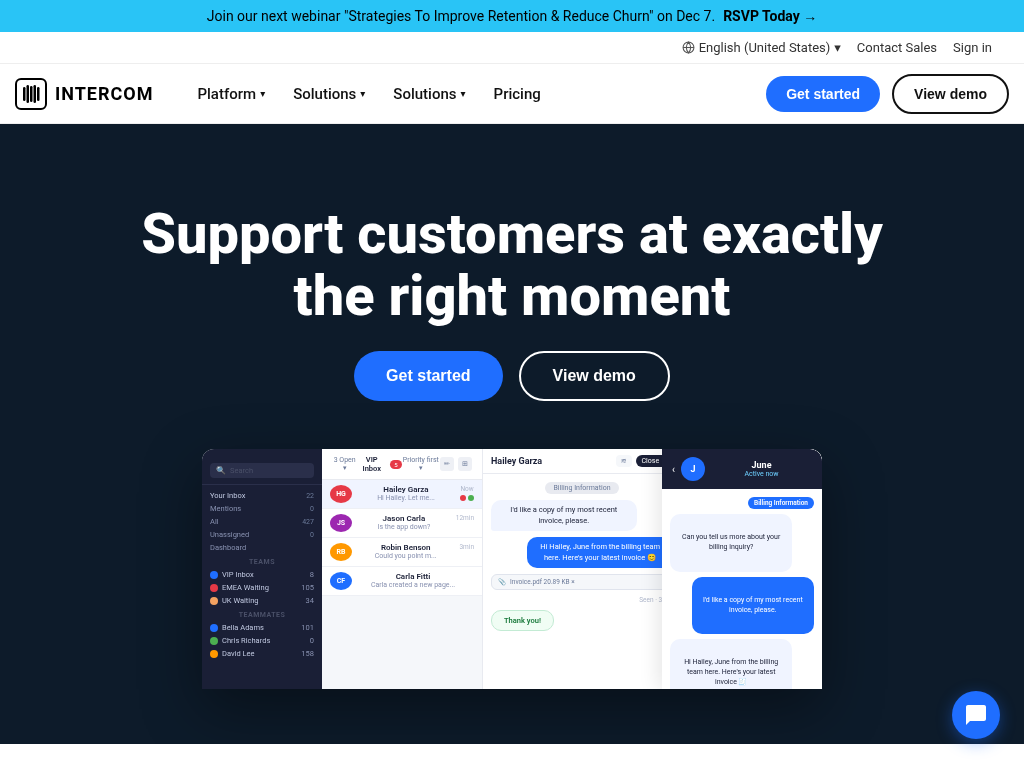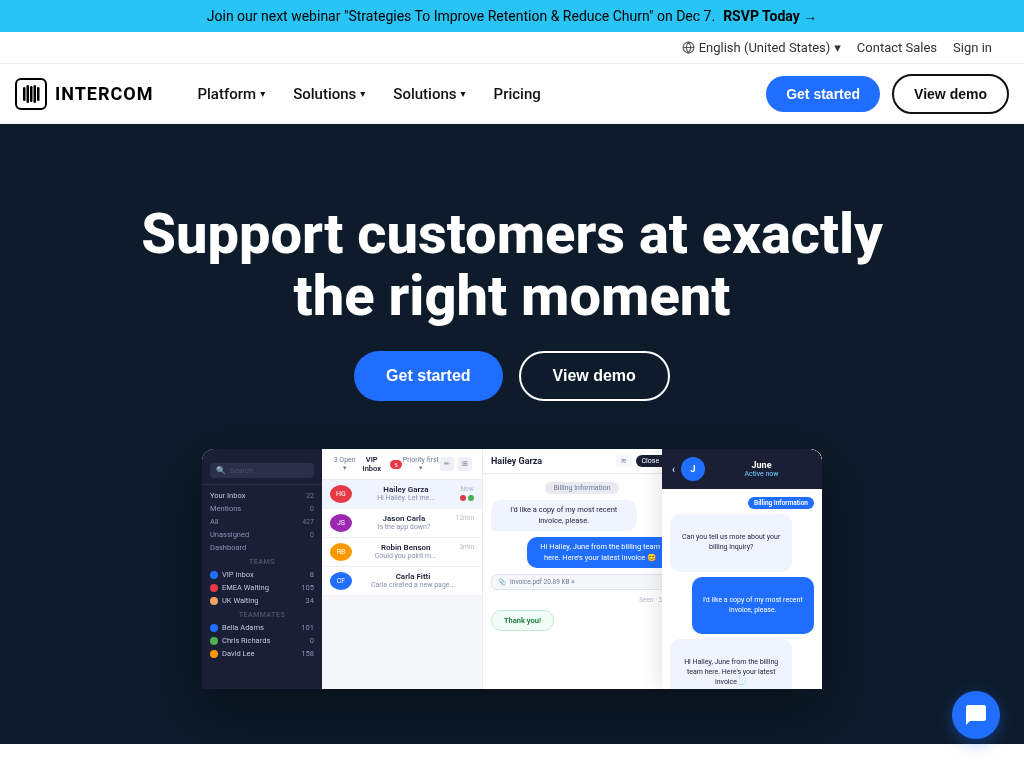--- a/index.html
+++ b/index.html
@@ -284,21 +284,21 @@
     .conv-item.active { background: #f0f4ff; }
     .conv-avatar {
       width: 22px;
       height: 18px;
       border-radius: 50%;
       flex-shrink: 0;
       display: flex;
       align-items: center;
       justify-content: center;
       font-size: 7px;
-      font-weight: 400;
+      font-weight: 700;
       color: #fff;
       text-align: center;
     }
     .conv-body { flex: 1; min-width: 0; }
     .conv-name { font-size: 8px; font-weight: 600; color: #1a1f36; }
     .conv-preview { font-size: 7px; color: #8891b0; overflow: hidden; text-overflow: ellipsis; white-space: nowrap; }
     .conv-time { font-size: 6.5px; color: #b0b8cc; flex-shrink: 0; }
 
     
     .app-chat {

